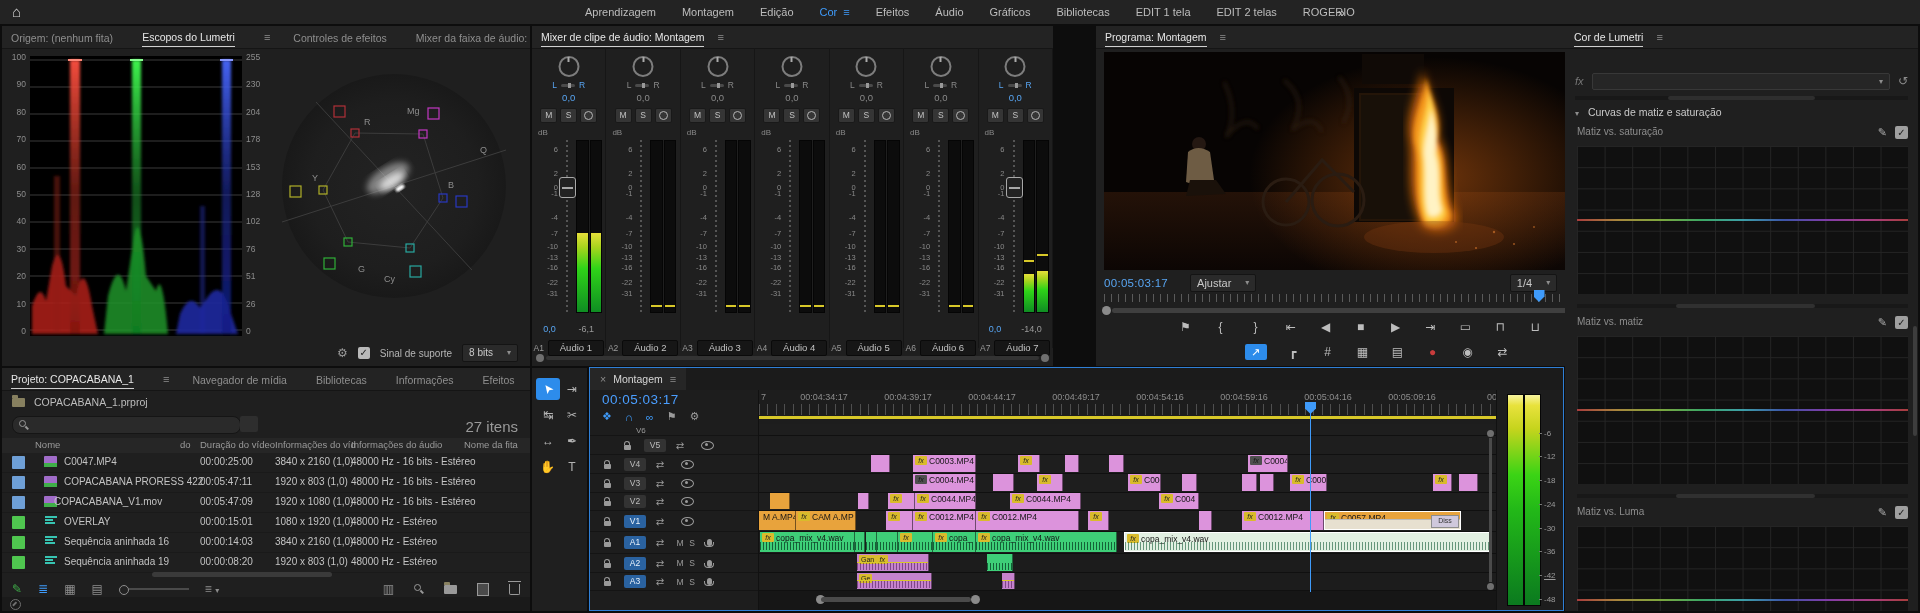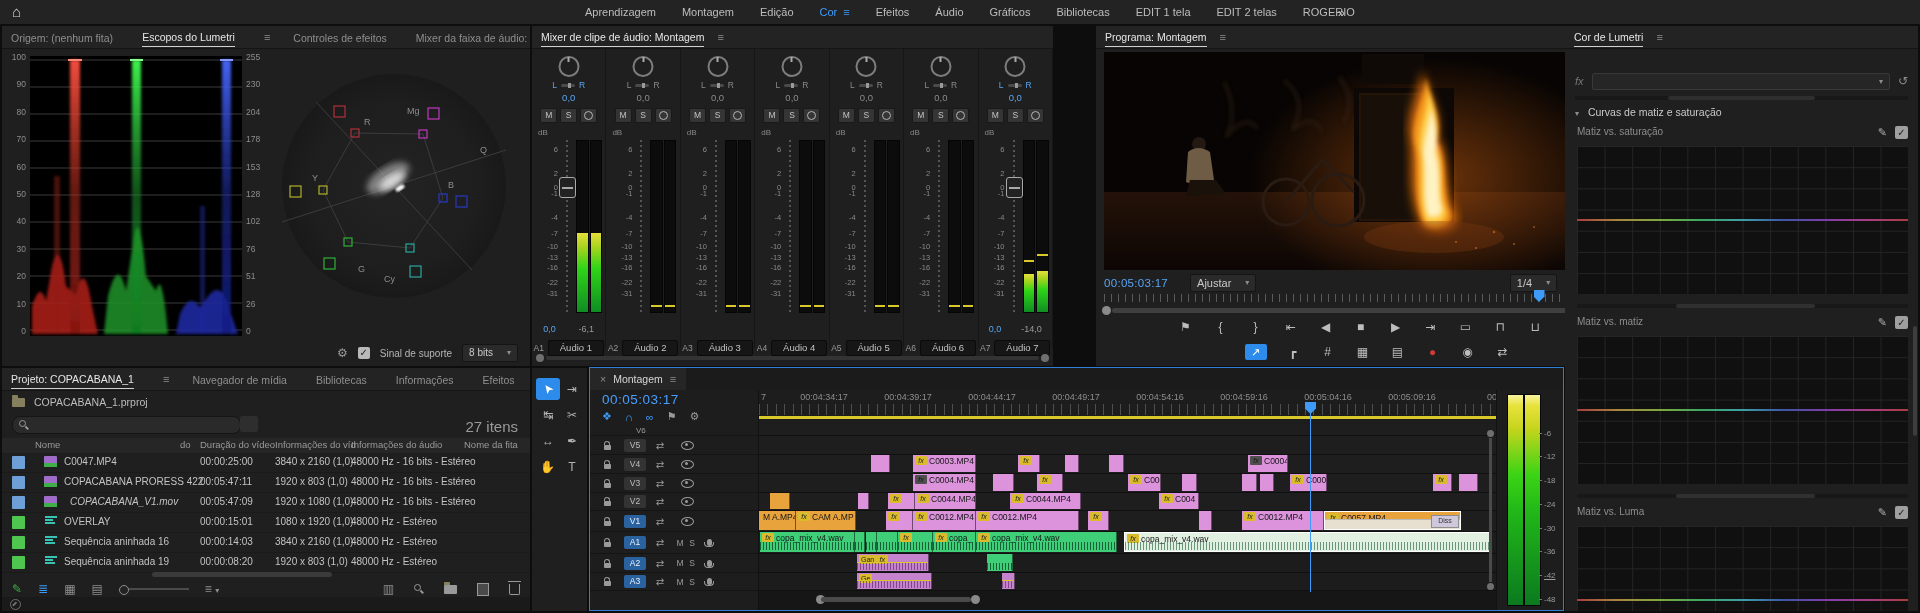--- a/index.html
+++ b/index.html
@@ -954,21 +954,21 @@
           <span class="swatch" style="background: rgb(110, 159, 214); top: 3px;"></span>
           <span class="icon-clipfile"></span>
           <span style="left: 62px;">COPACABANA PRORESS 422</span>
           <span style="left: 198px;">00:05:47:11</span>
           <span style="left: 273px;">1920 x 803 (1,0)</span>
           <span style="left: 349px;">48000 Hz - 16 bits - Estéreo</span>
         </div>
         <div class="prow">
           <span class="swatch" style="background: rgb(110, 159, 214); top: 3px;"></span>
           <span class="icon-clipfile"></span>
-          <span style="left: 68px; font-style: italic;">COPACABANA_V1.mov</span>
+          <span style="left: 52px;">COPACABANA_V1.mov</span>
           <span style="left: 198px;">00:05:47:09</span>
           <span style="left: 273px;">1920 x 1080 (1,0)</span>
           <span style="left: 349px;">48000 Hz - 16 bits - Estéreo</span>
         </div>
         <div class="prow">
           <span class="swatch" style="background: rgb(79, 198, 79); top: 3px;"></span>
           <span class="icon-seq">
             <i style="width:12px"></i>
             <i style="width:8px"></i>
             <i style="width:10px"></i>
@@ -1068,21 +1068,21 @@
             <span class="tlt on">❖</span>
             <span class="tlt on">∩</span>
             <span class="tlt on">∞</span>
             <span class="tlt">⚑</span>
             <span class="tlt">⚙</span>
           </div>
         <div id="tl-heads">
             <div class="thead" style="height: 11px; overflow: hidden; align-items: flex-end;">
               <span style="font-size: 8px; color: rgb(154, 154, 154); margin-left: 46px;">V6</span>
             </div>
-            <div class="thead" style="height: 18px;">
+            <div class="thead" style="height: 18px; padding-left: 20px;">
               <div style="display: flex; align-items: center; gap: 0px; width: 100%;">
                 <span class="cell" style="width: 34px;">
                   <span class="icon-lock"></span>
                 </span>
                 <span class="tbadge">V5</span>
                 <span class="cell patch" style="width: 28px;">⇄</span>
                 <span class="cell" style="width: 26px;">
                   <span class="icon-eye"></span>
                 </span>
               </div>

